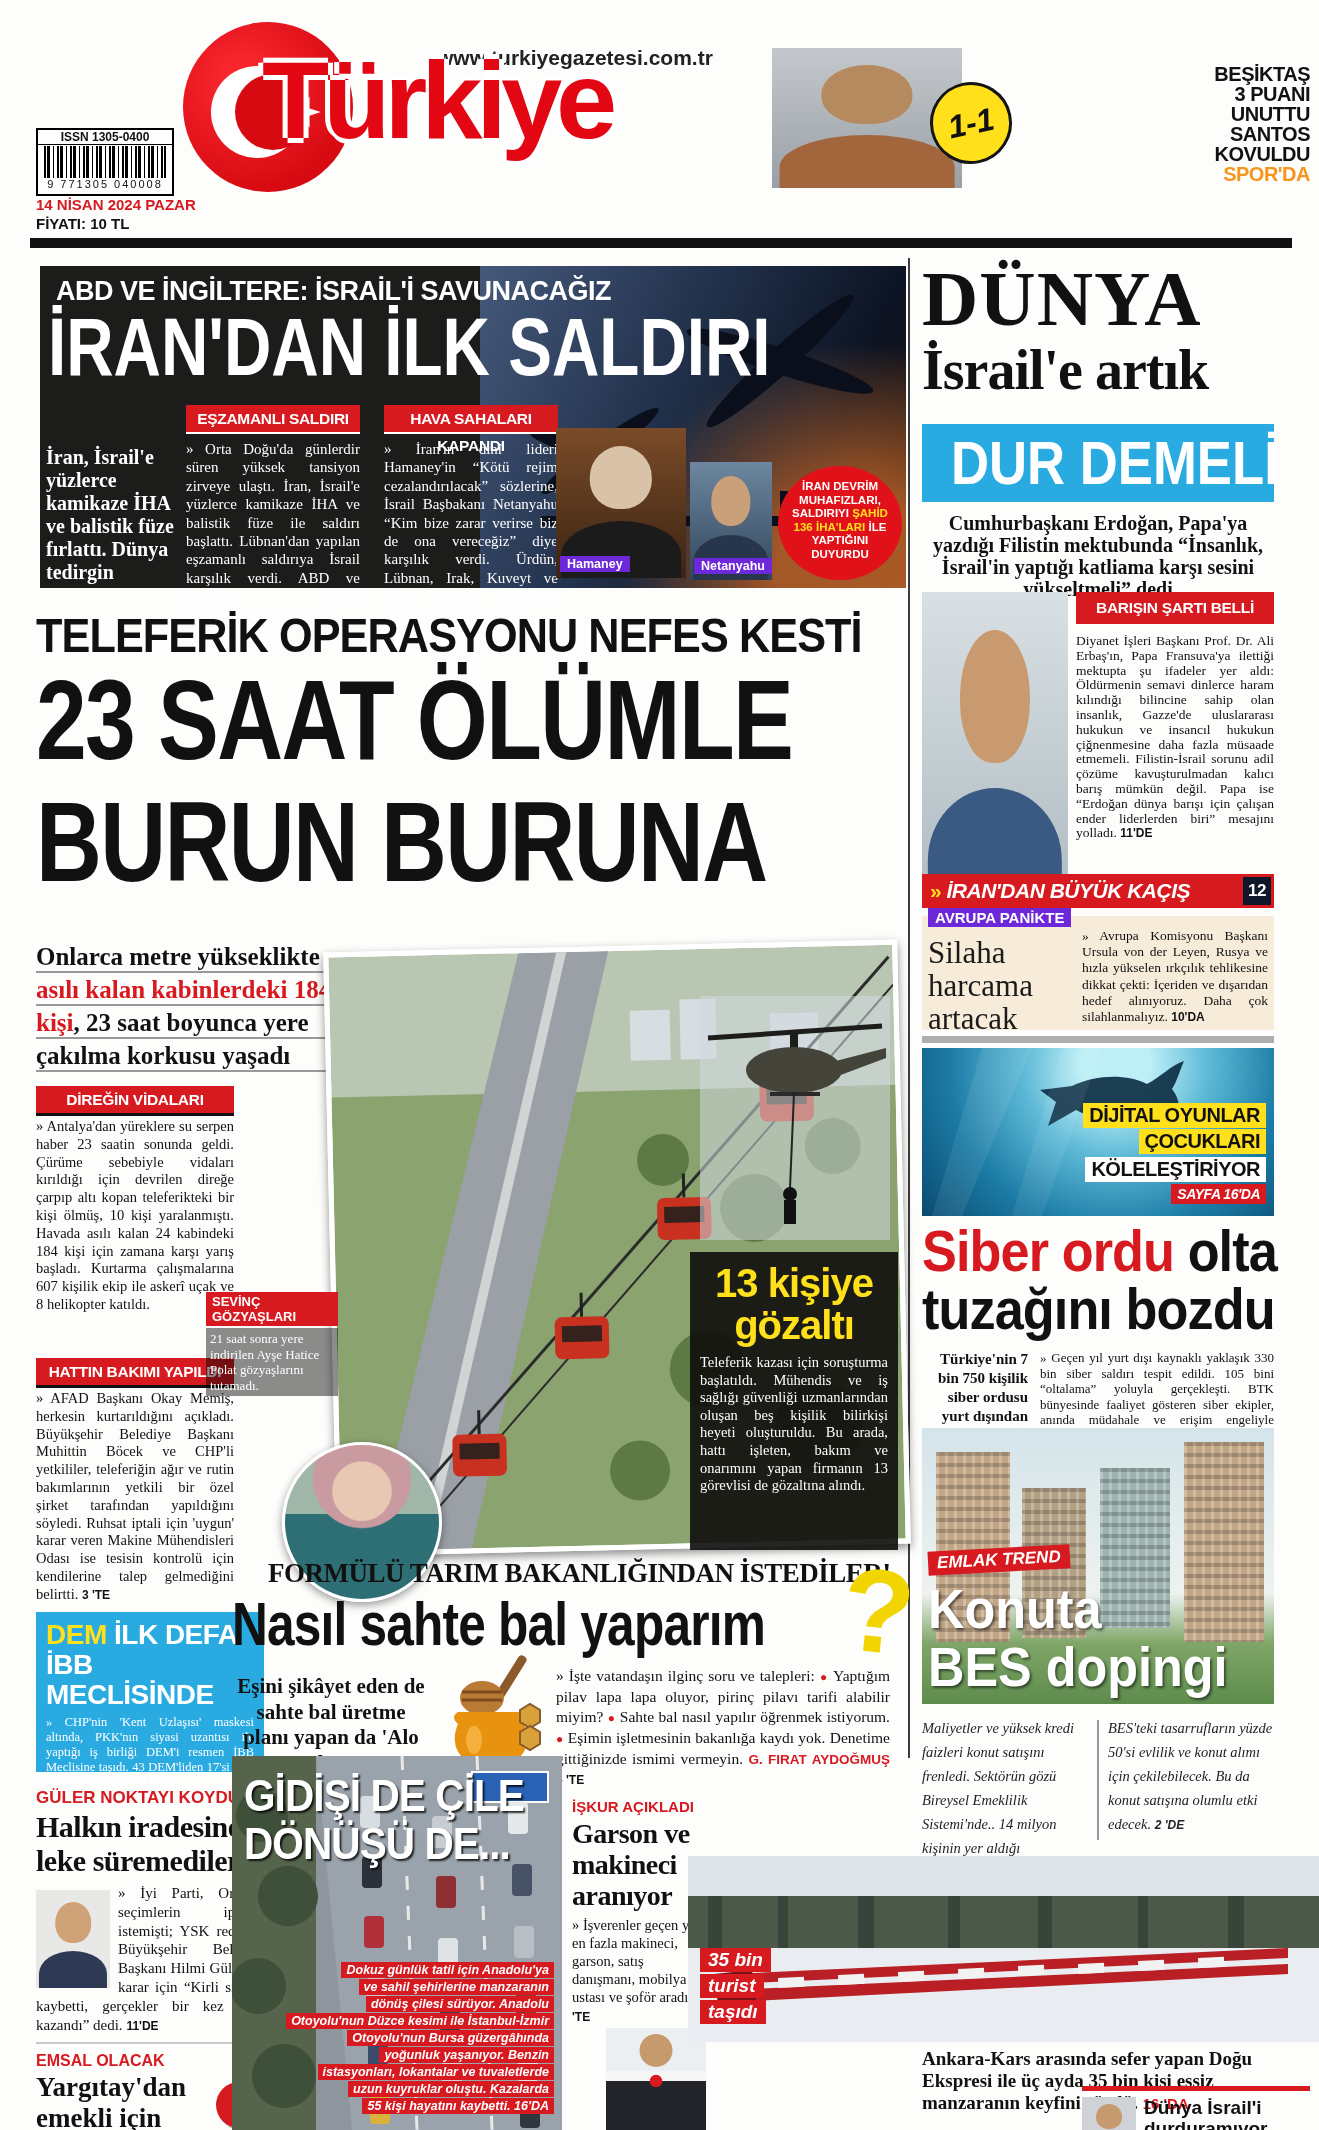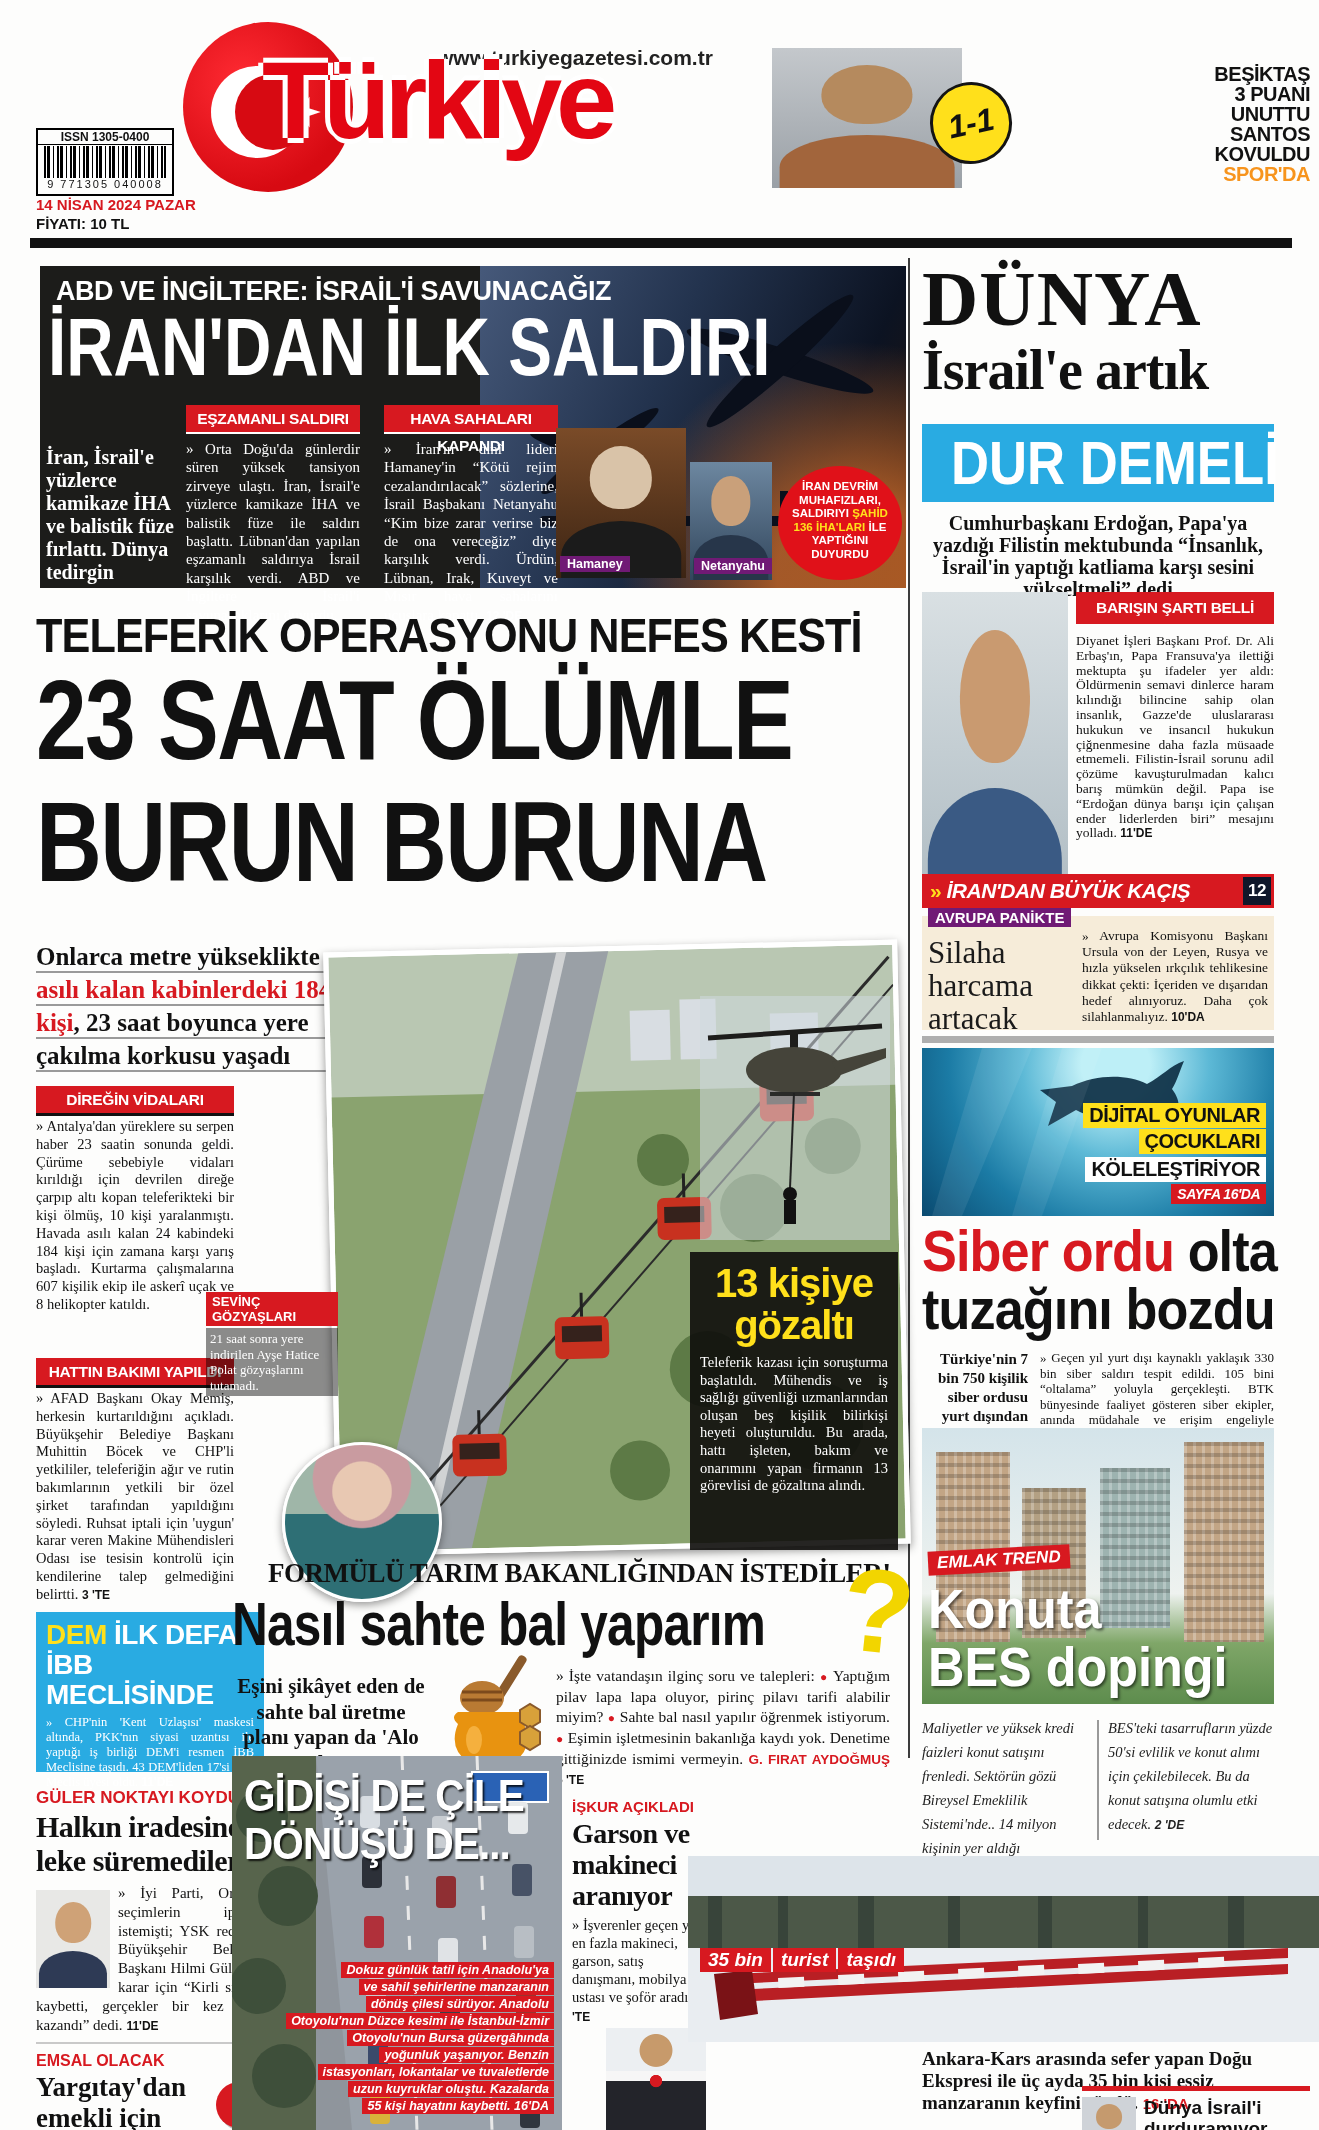--- a/index.html
+++ b/index.html
@@ -5,21 +5,21 @@
   html,body{margin:0;padding:0;background:#777;}
   #page{position:relative;width:1319px;height:2130px;background:#fdfdfc;overflow:hidden;
         font-family:"Liberation Sans",sans-serif;color:#111;}
   .abs{position:absolute;}
   .serif{font-family:"Liberation Serif",serif;}
   .just{text-align:justify;}
   .cx{display:inline-block;transform:scaleX(.8);transform-origin:0 50%;white-space:nowrap;}
   .cx9{display:inline-block;transform:scaleX(.9);transform-origin:0 50%;white-space:nowrap;}
   .redbar{background:#d71920;color:#fff;font-weight:bold;text-align:center;height:27px;line-height:27px;font-size:15.5px;border-bottom:2px solid #fff;letter-spacing:-.3px;}
   .pref{font-family:"Liberation Sans",sans-serif;font-weight:bold;font-size:12px;}
-  .lbl{position:absolute;background:#701a75;color:#fff;font-size:12.5px;font-weight:bold;padding:1px 7px;}
+  .lbl{position:absolute;background:#6d28d9;color:#fff;font-size:12.5px;font-weight:bold;padding:1px 7px;}
   p{margin:0;}
   
   #issn{left:36px;top:128px;width:134px;height:64px;border:2px solid #000;text-align:center;}
   #issn .t{font-size:12px;font-weight:bold;border-bottom:1px solid #000;}
   #issn .bars{height:32px;margin:1px 6px 0;background:repeating-linear-gradient(90deg,#000 0 2px,#fff 2px 3px,#000 3px 6px,#fff 6px 9px,#000 9px 10px,#fff 10px 13px);}
   #issn .d{font-size:11px;letter-spacing:2px;}
   #date{left:36px;top:196px;color:#d71920;font-weight:bold;font-size:15px;}
   #price{left:36px;top:215px;font-weight:bold;font-size:15px;}
   #flag{left:183px;top:22px;width:170px;height:170px;border-radius:50%;background:radial-gradient(circle at 35% 35%,#ff2b33,#d70a12 70%);overflow:hidden;}
   #flag .c1{position:absolute;left:28px;top:44px;width:92px;height:92px;border-radius:50%;background:#fff;}
@@ -85,21 +85,21 @@
   #bld{left:922px;top:1428px;width:352px;height:276px;background:linear-gradient(#d4e4ea,#eef2ef 60%,#7fa668 78%,#5d8c4d);}
   .tower{position:absolute;background:repeating-linear-gradient(rgba(0,0,0,.18) 0 4px,transparent 4px 11px),repeating-linear-gradient(90deg,rgba(255,255,255,.25) 0 3px,transparent 3px 9px),#c2a585;}
   #emlak-lbl{left:928px;top:1548px;background:#d71920;color:#fff;font-weight:bold;font-style:italic;font-size:17px;
              padding:2px 9px;transform:rotate(-3deg);}
   #emlak-h1{left:928px;top:1576px;font-size:56px;font-weight:bold;color:#fff;text-shadow:2px 2px 3px rgba(0,0,0,.55);}
   #emlak-h2{left:928px;top:1634px;font-size:56px;font-weight:bold;color:#fff;text-shadow:2px 2px 3px rgba(0,0,0,.55);}
   #emlak-c1{left:922px;top:1716px;width:166px;font-size:14.5px;line-height:24px;font-style:italic;color:#222;}
   #emlak-c2{left:1108px;top:1716px;width:166px;font-size:14.5px;line-height:24px;font-style:italic;color:#222;}
   #emlak-div{left:1097px;top:1720px;width:2px;height:120px;background:#999;}
   #tren{left:688px;top:1856px;width:631px;height:186px;}
-  #tren-lbl{left:700px;top:1948px;display:flex;flex-direction:row;align-items:flex-start;gap:2px;}
+  #tren-lbl{left:700px;top:1948px;display:flex;flex-direction:column;align-items:flex-start;gap:2px;}
   #tren-lbl span{background:#d71920;color:#fff;font-weight:bold;font-style:italic;font-size:19px;padding:1px 8px;}
   #tren-cap{left:922px;top:2048px;width:352px;font-size:19px;line-height:22px;font-weight:bold;}
   #tren-cap .r{color:#d71920;}
   .kose{position:absolute;border-top:5px solid #d71920;padding-top:6px;}
   .kose .ph{float:left;width:54px;height:60px;margin-right:8px;--skin:#c59a6e;--suit:#2b2f38;background:#cfd3d8;position:relative;overflow:hidden;}
   .kose .tt{font-size:19px;font-weight:bold;line-height:21px;}
   .kose .au{font-size:12.5px;font-weight:bold;color:#d71920;margin-top:3px;}
   .kose .au b{color:#111;}
   
   #tel-kicker{left:36px;top:608px;font-size:48px;font-weight:bold;letter-spacing:-1px;}

